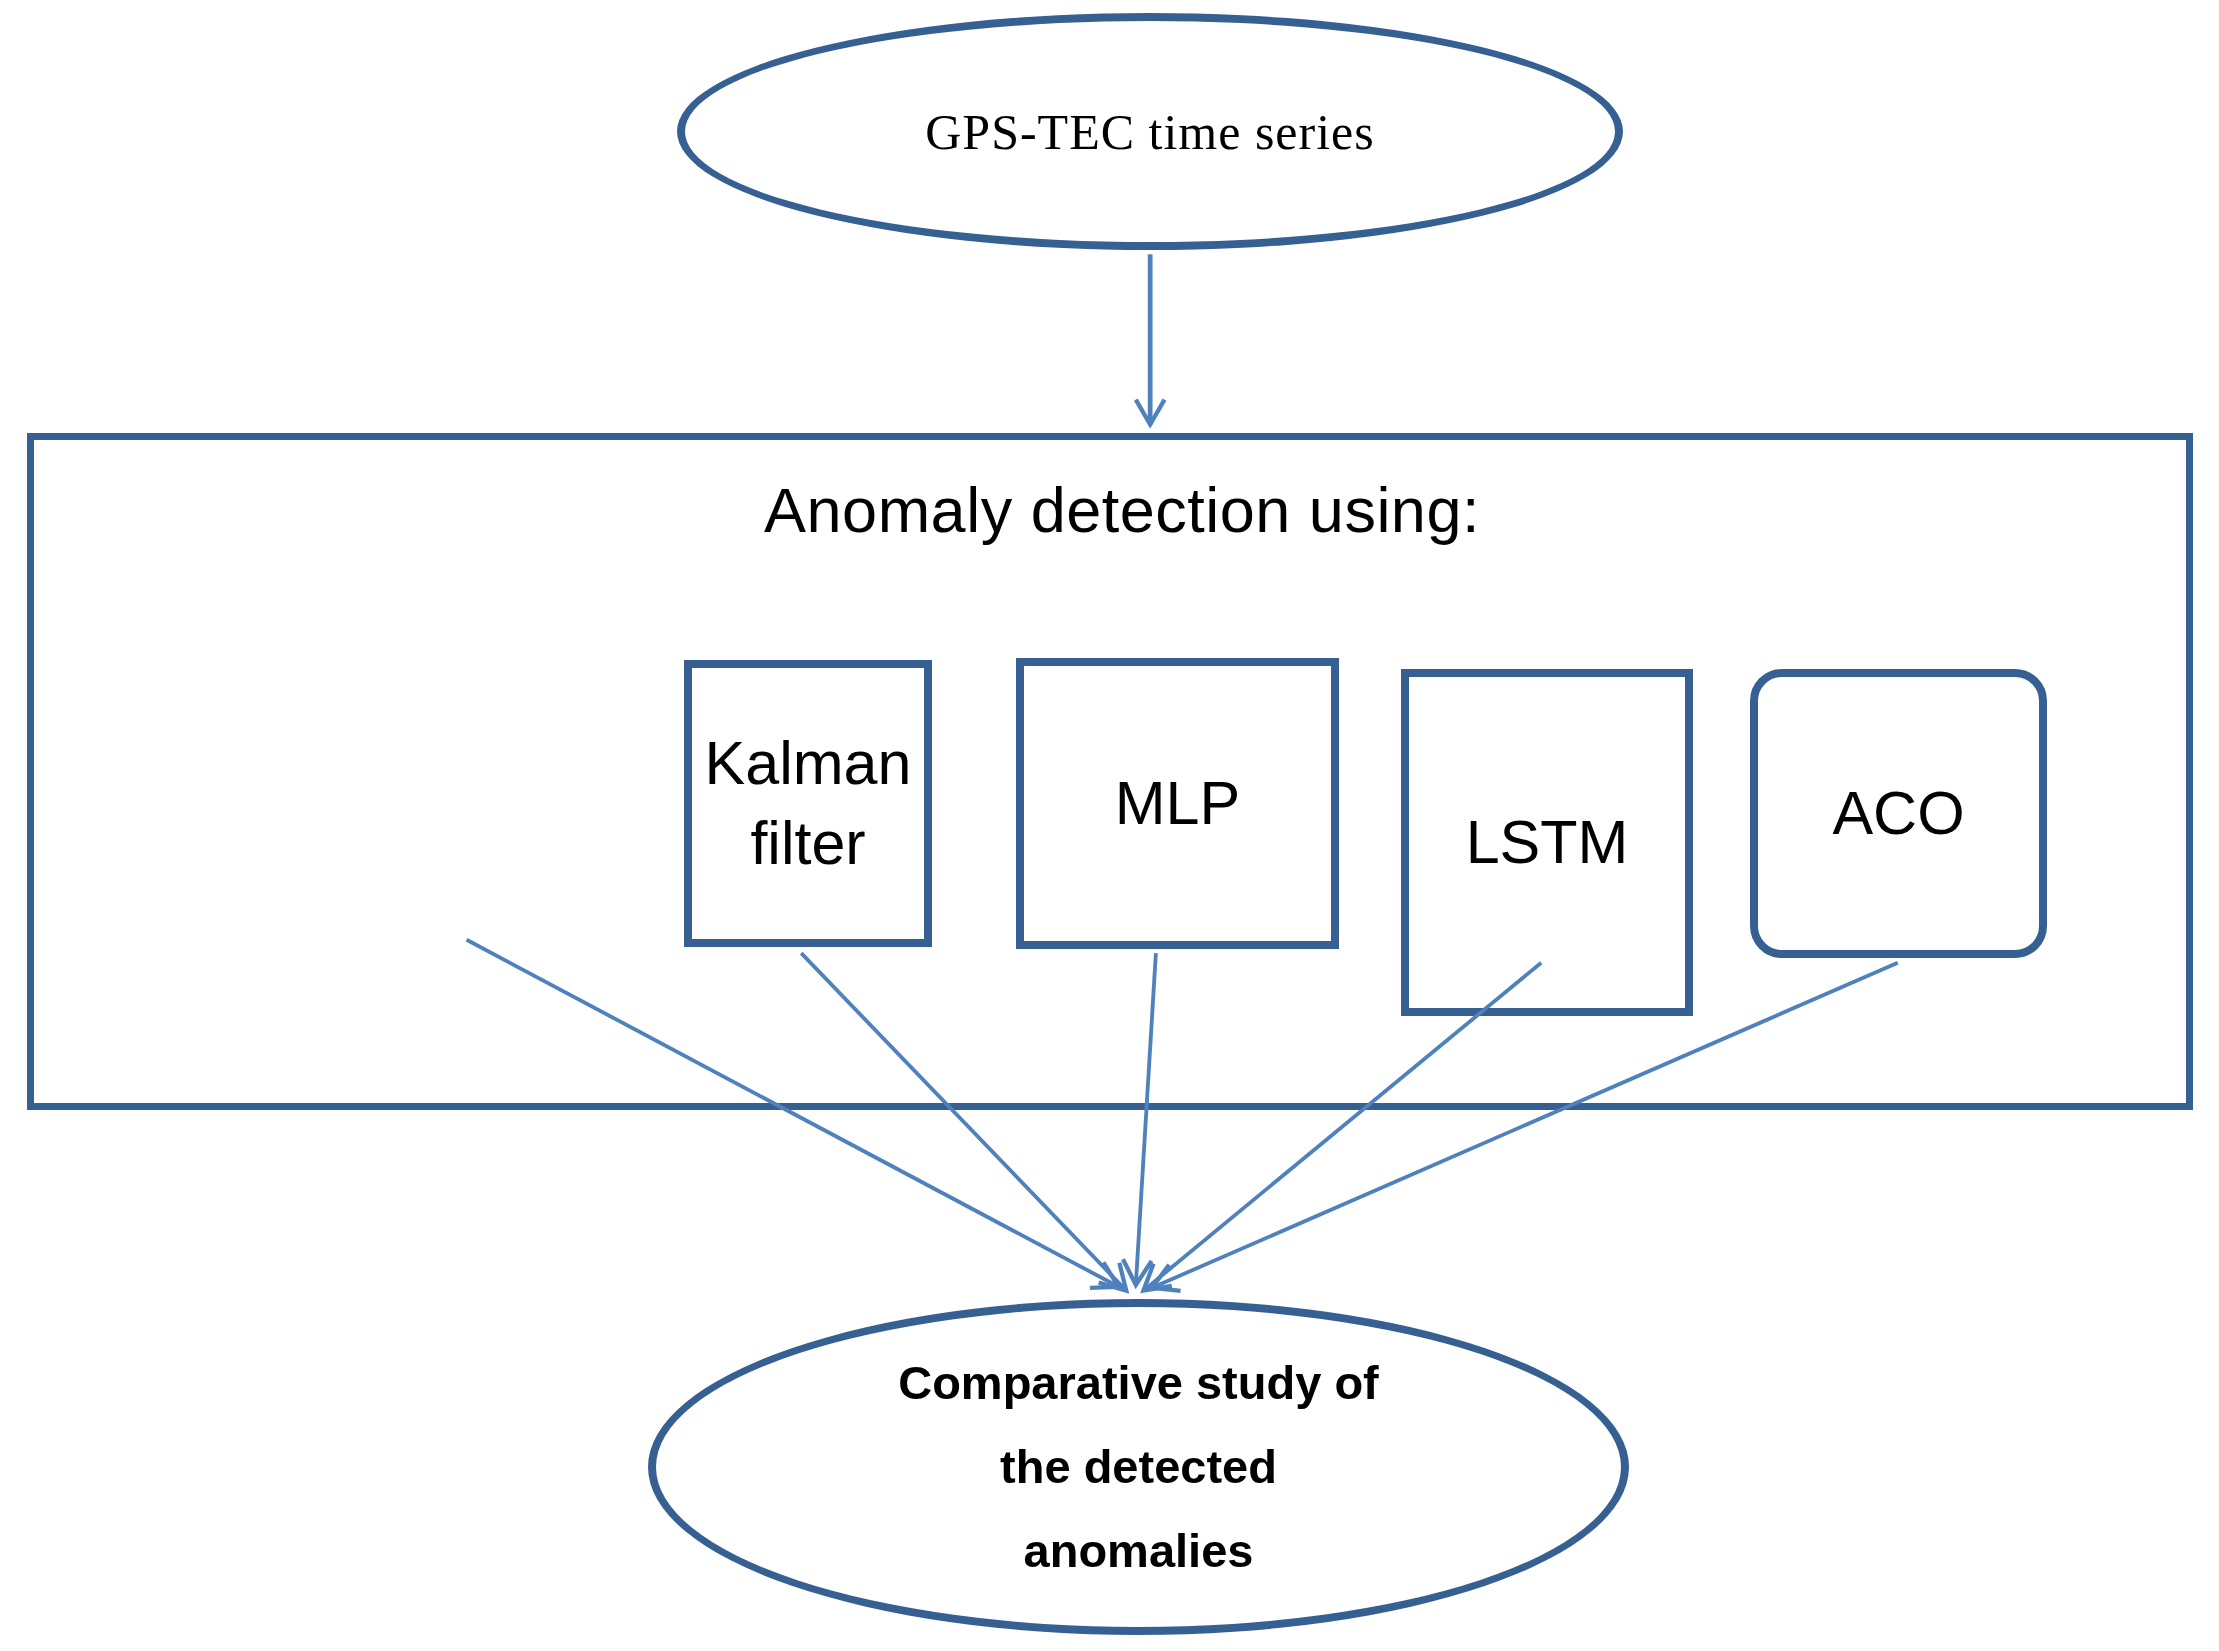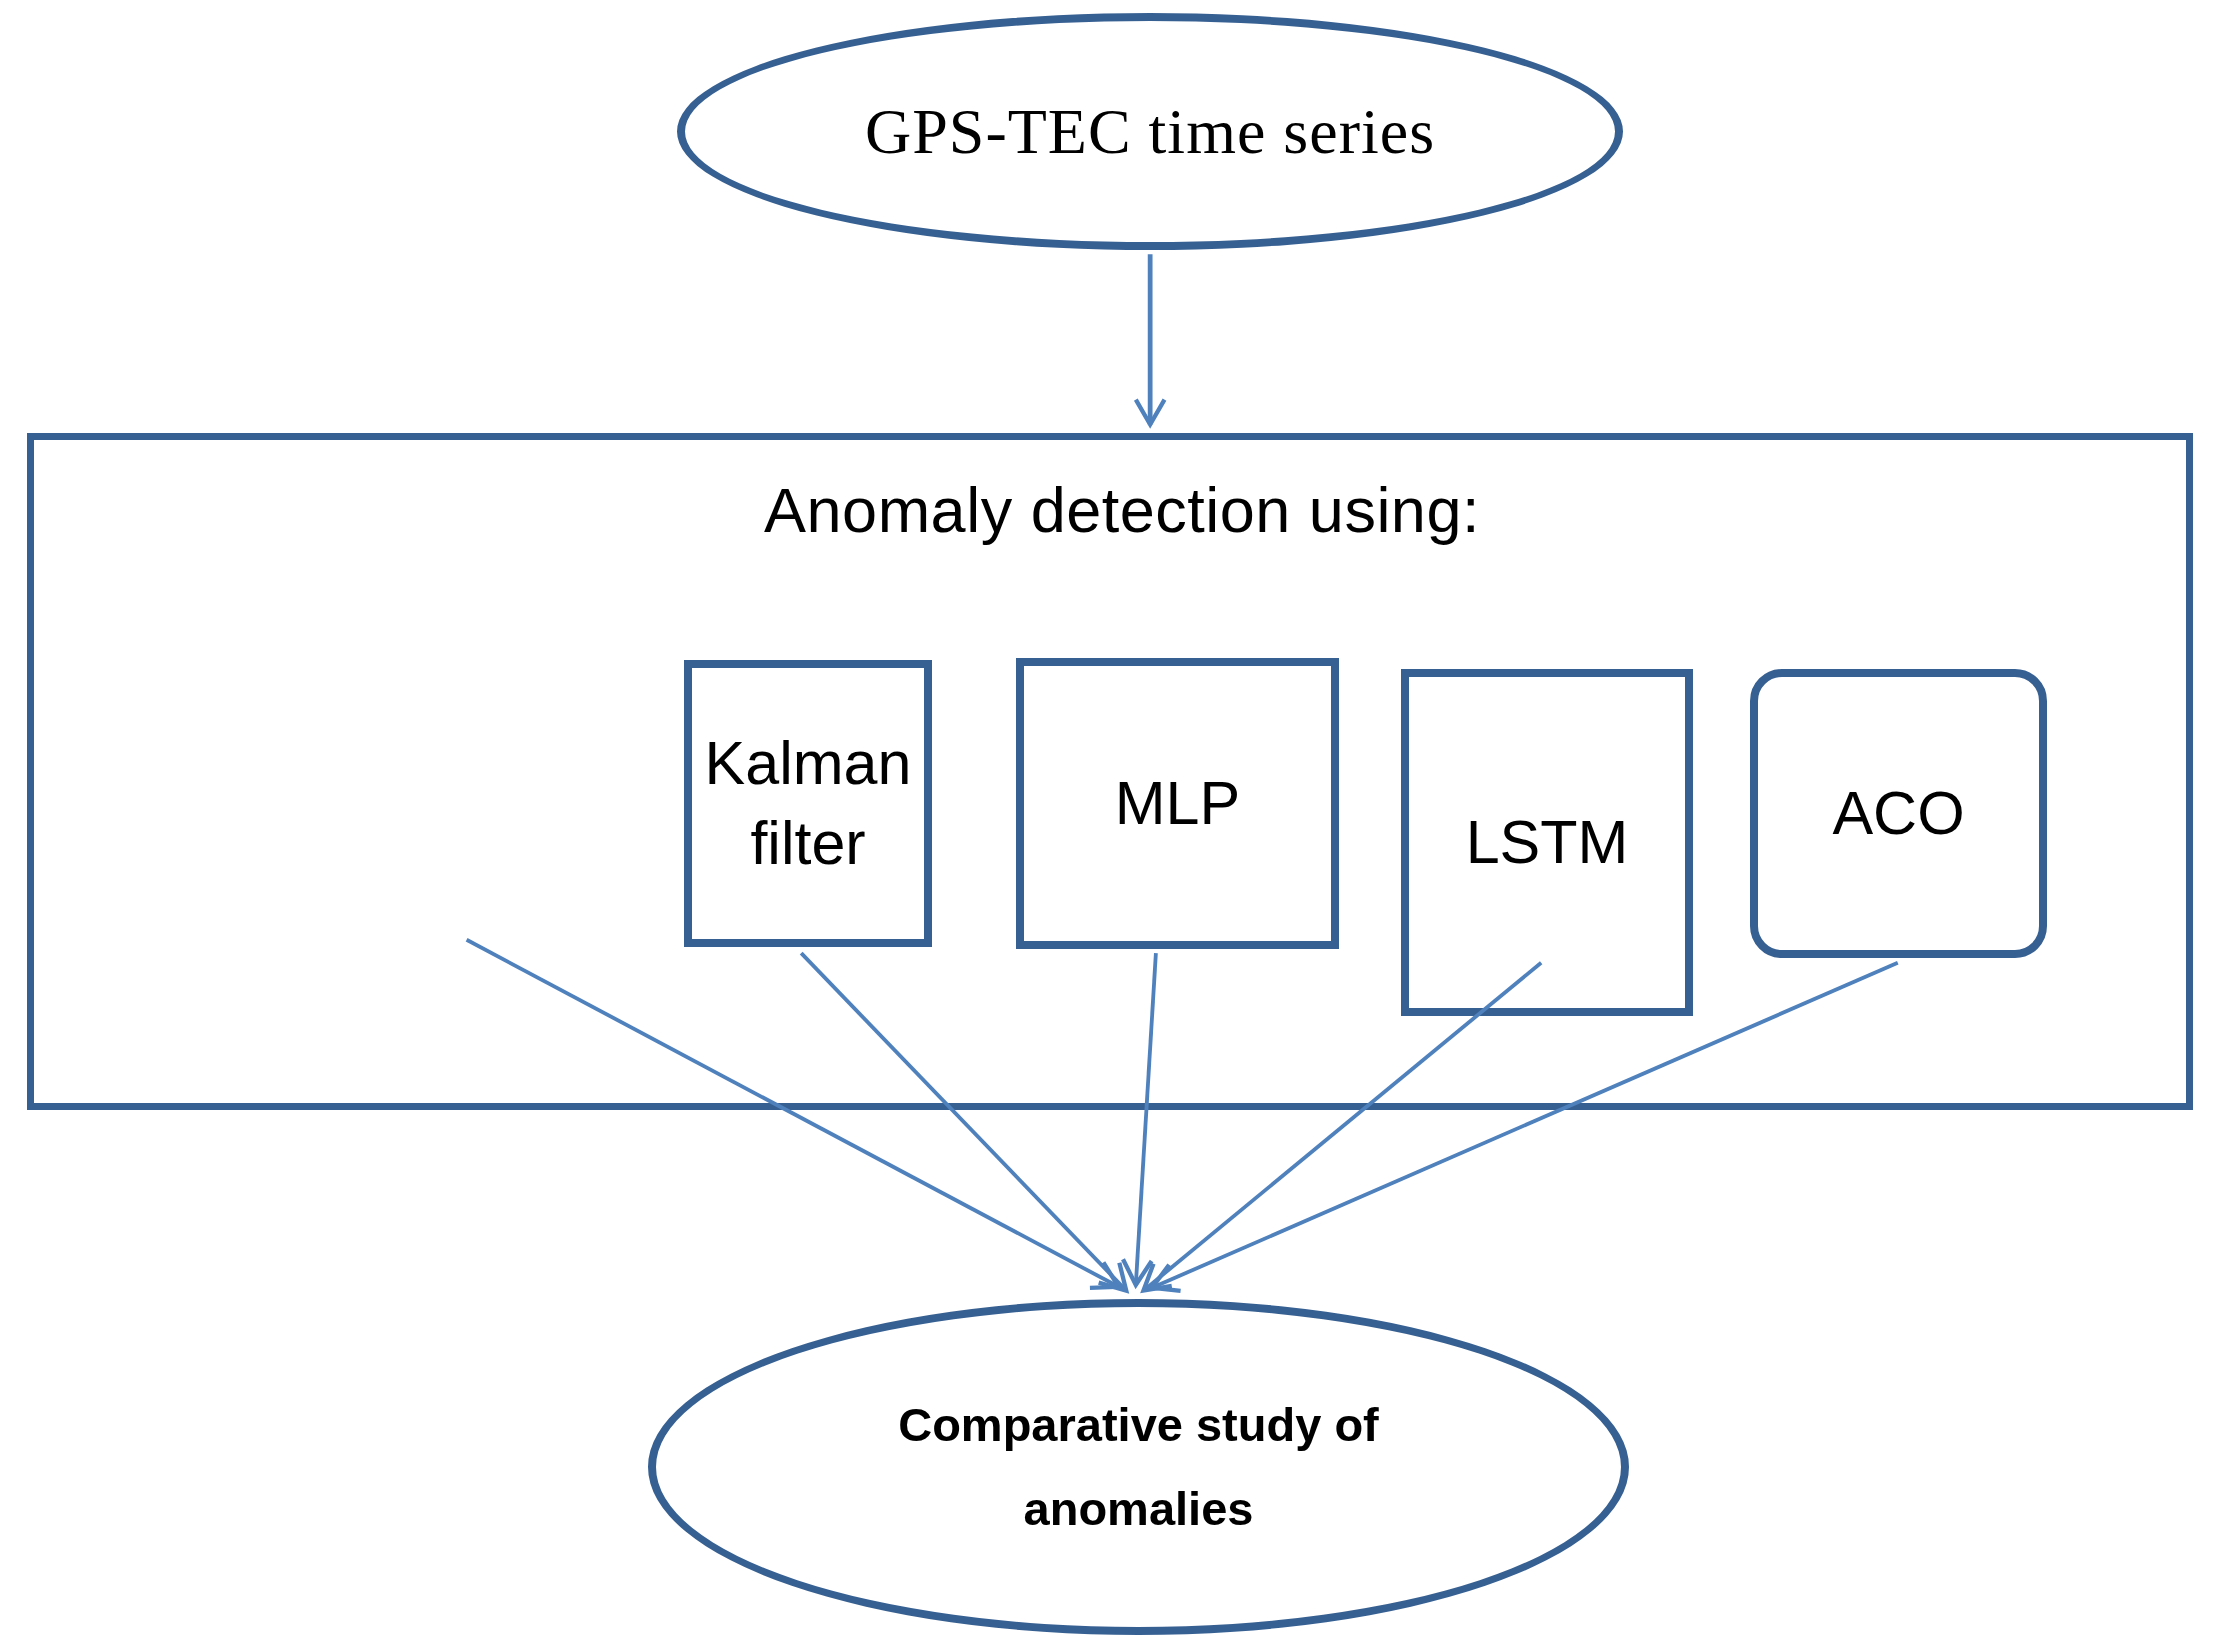--- a/index.html
+++ b/index.html
@@ -27,21 +27,21 @@
   }
   
   #input-ellipse {
     left: 677px;
     top: 13.4px;
     width: 946px;
     height: 237px;
     border: 8.6px solid #376092;
     border-radius: 50%;
     font-family: "Liberation Serif", serif;
-    font-size: 64px;
+    font-size: 50px;
     letter-spacing: 1px;
   }
   
   #detection-rect {
     position: absolute;
     box-sizing: border-box;
     left: 27px;
     top: 433px;
     width: 2166px;
     height: 677px;
@@ -118,20 +118,21 @@
   <div id="box-lstm" class="node method-box">
     <span>LSTM</span>
   </div>
 
   <div id="box-aco" class="node method-box">
     <span>ACO</span>
   </div>
 
   <div id="output-ellipse" class="node">
     <span>Comparative study of</span>
+    <span>the detected</span>
     <span>anomalies</span>
   </div>
 
   <svg id="arrows-layer" viewBox="0 0 2322 1728" xmlns="http://www.w3.org/2000/svg">
     <defs>
       <marker id="arrowhead" markerUnits="userSpaceOnUse" orient="auto" markerWidth="70" markerHeight="70" viewBox="-35 -35 70 70" refX="0" refY="0">
         <path d="M -26 -15 L 0 0 L -26 15" fill="none" stroke="#4f81bd" stroke-width="4.5"></path>
       </marker>
     </defs>
 

